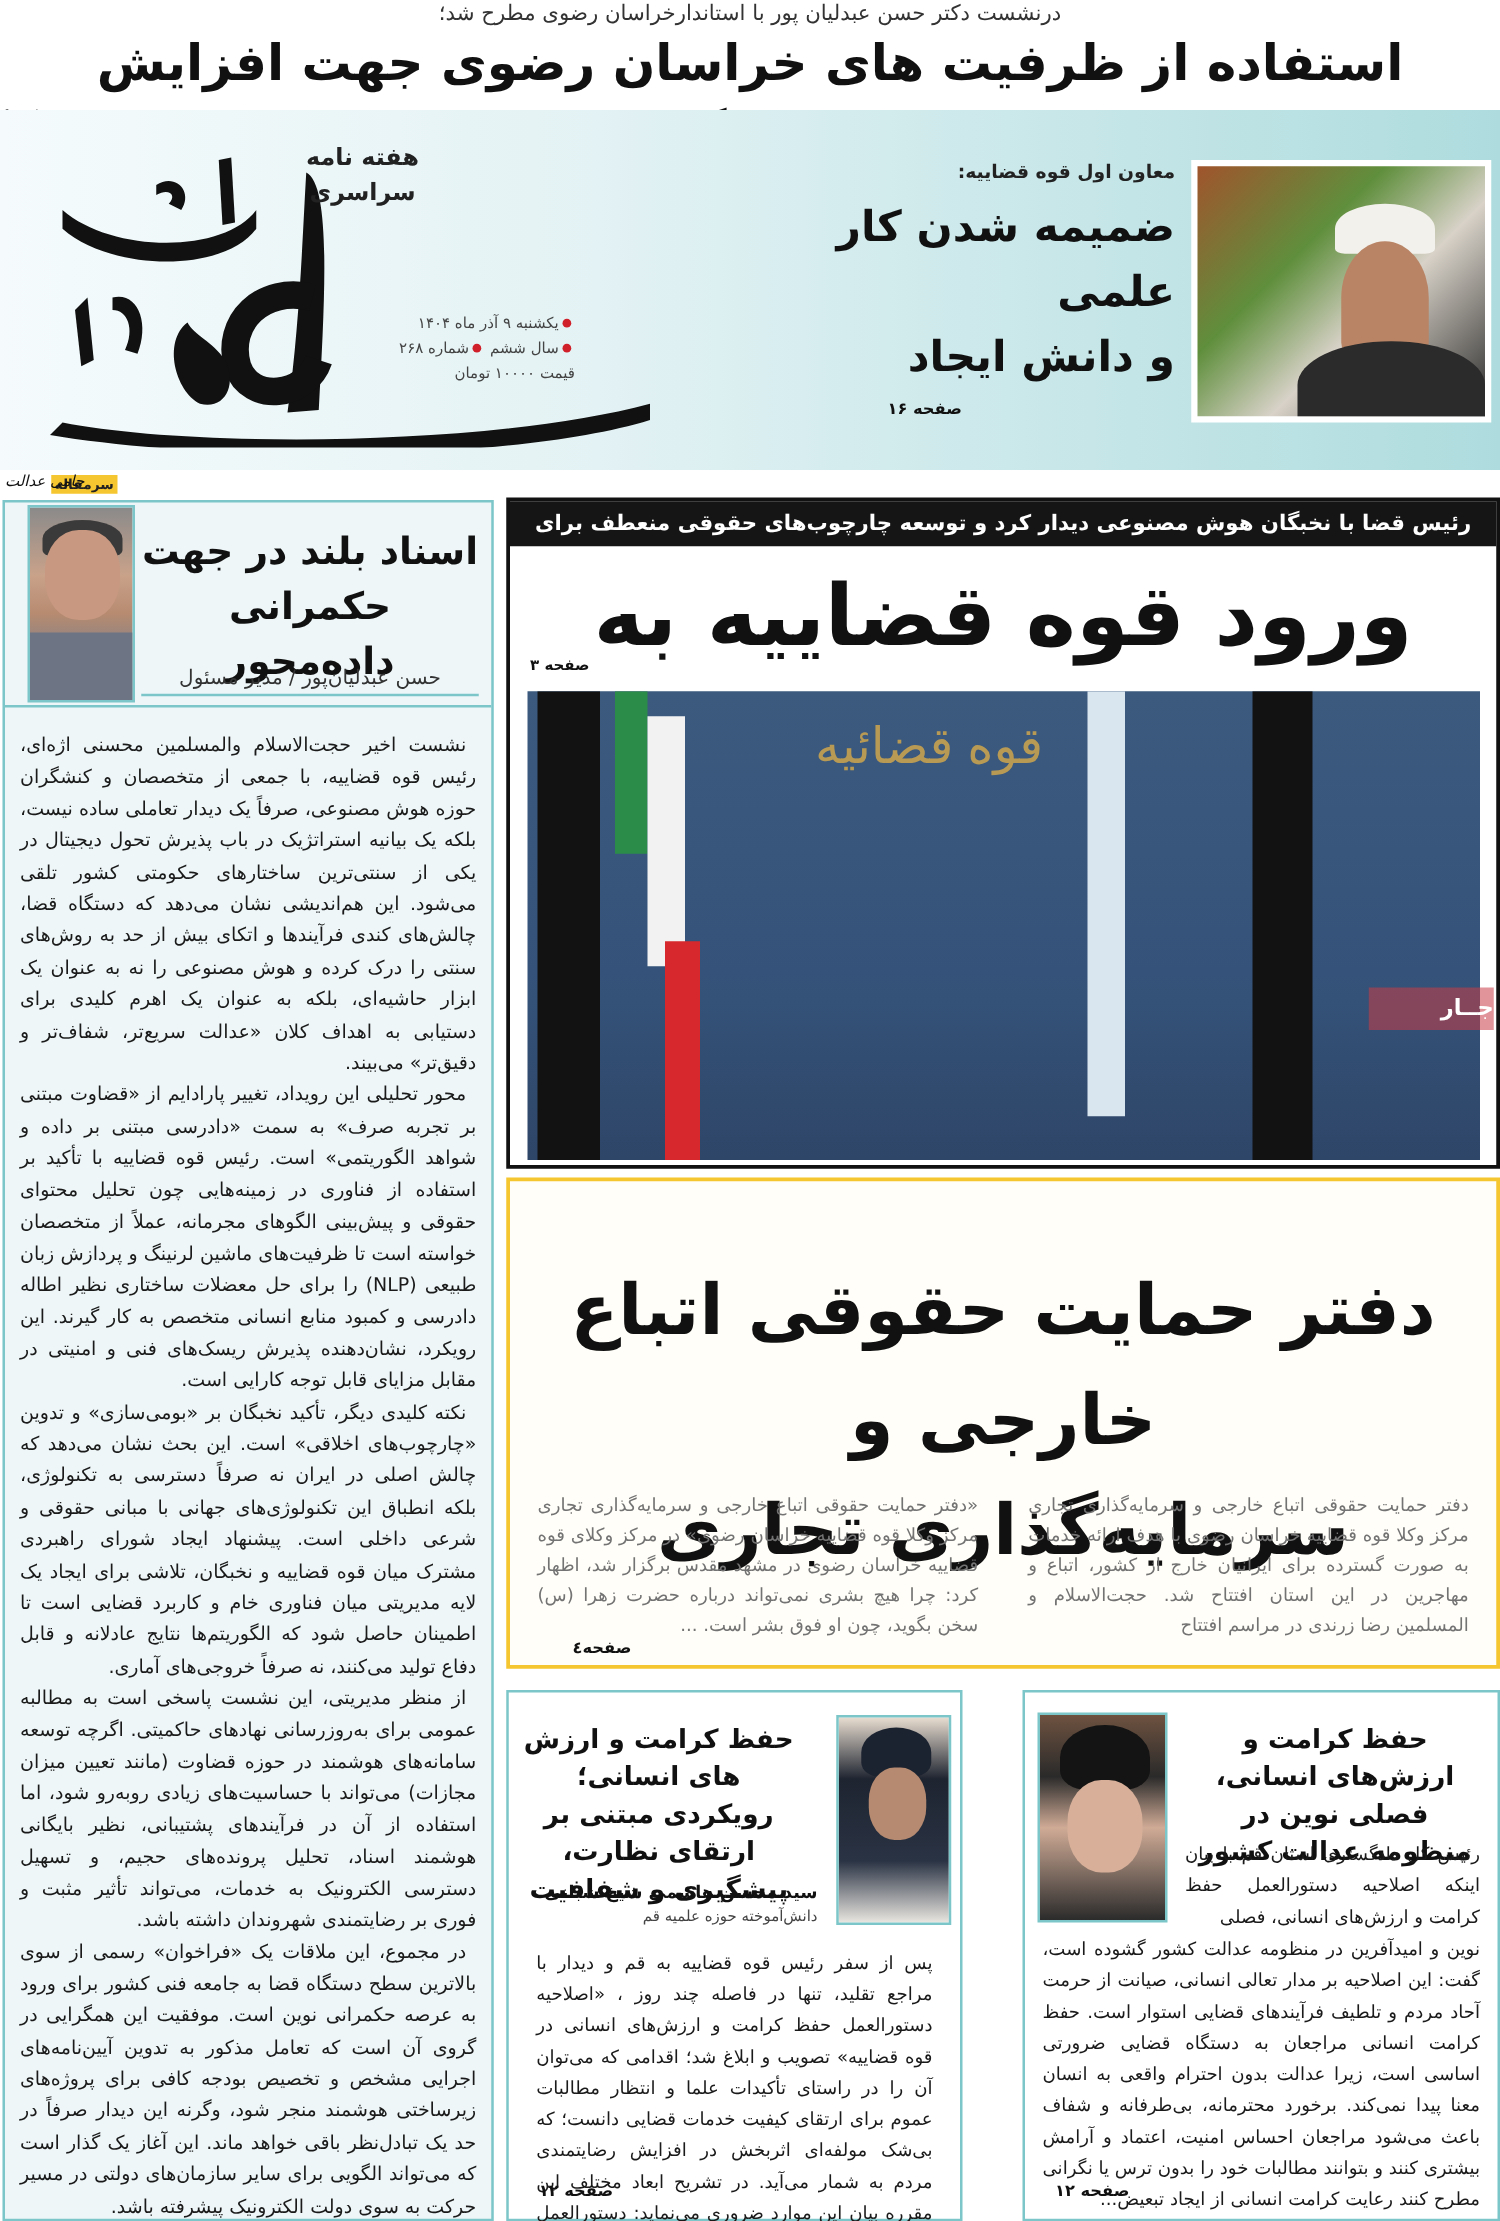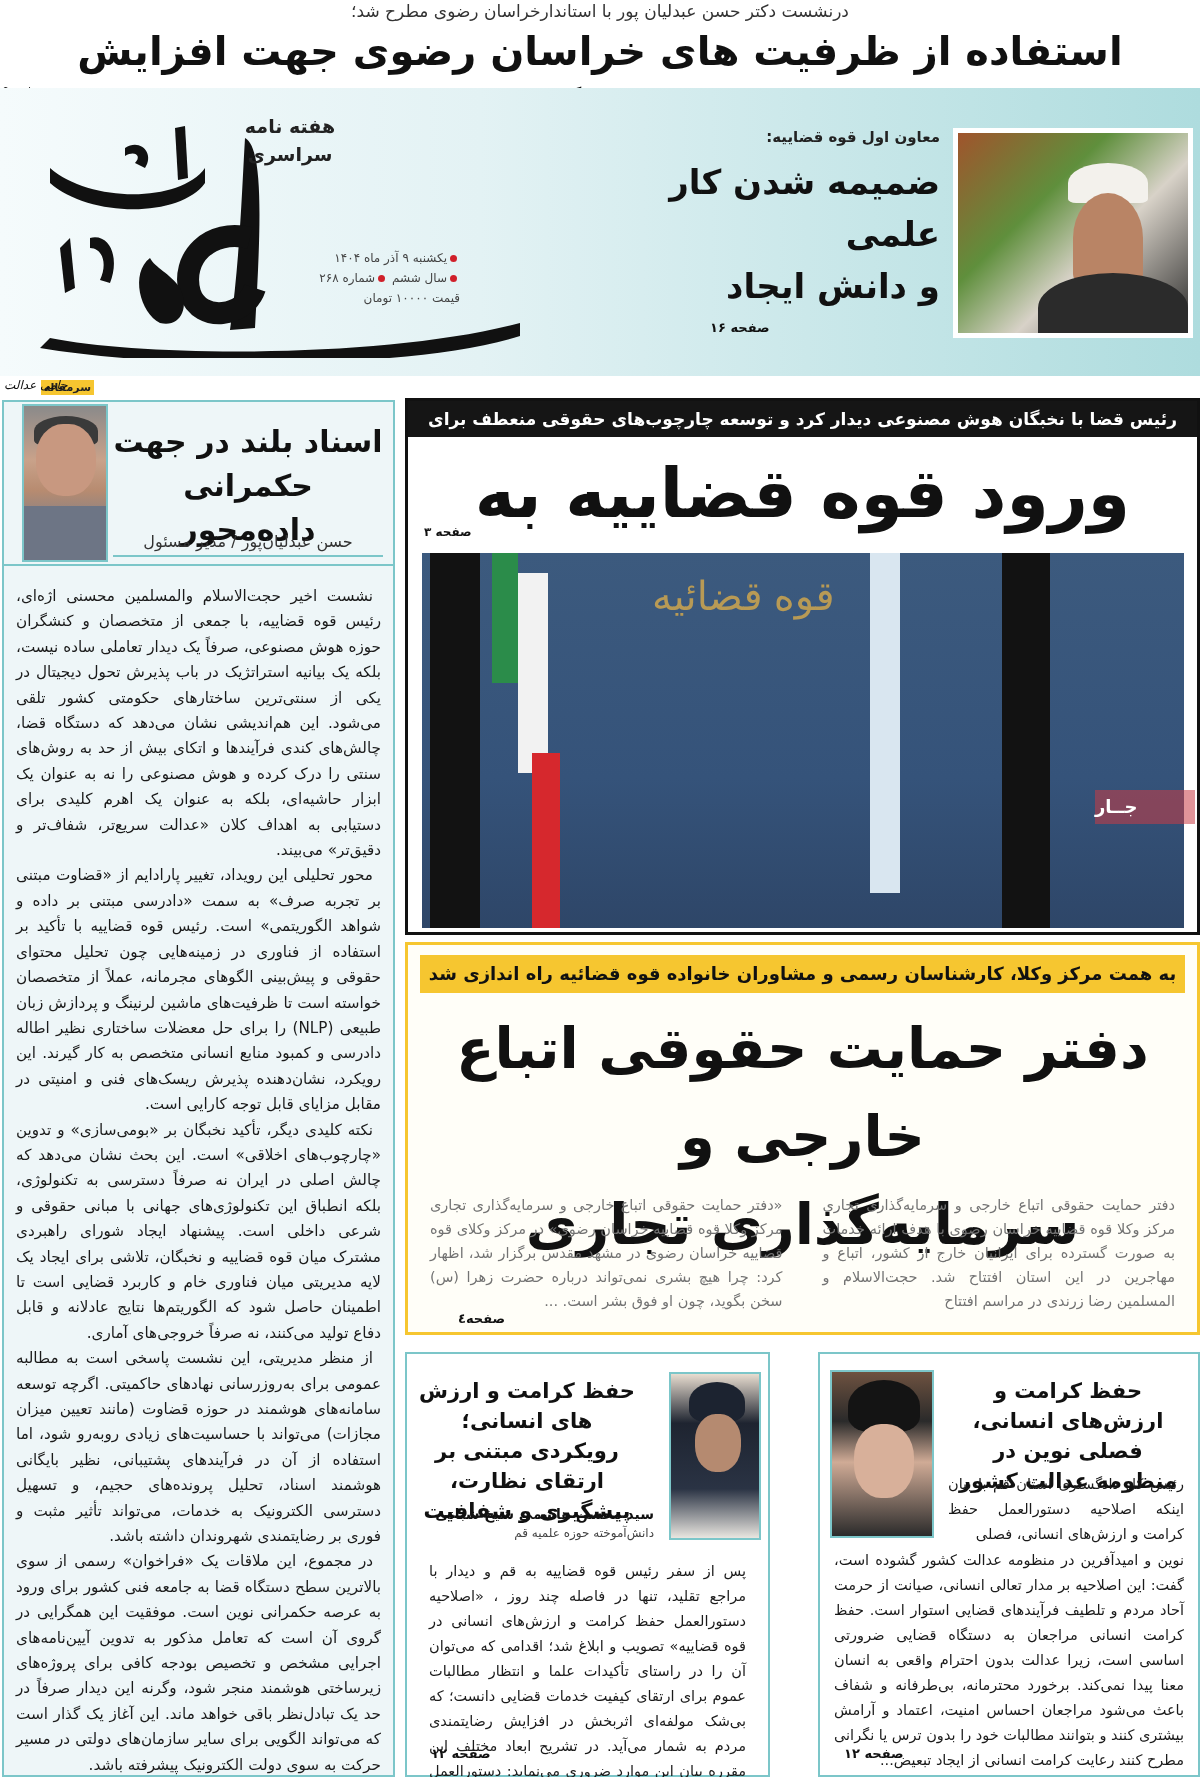--- a/index.html
+++ b/index.html
@@ -47,21 +47,21 @@
   .main-title { position: absolute; left: 0; top: 38px; width: 100%; height: 110px; text-align: center; font-size: 68px; font-weight: bold; line-height: 110px; color: #111; letter-spacing: -1px; }
   .main-page { position: absolute; left: 16px; top: 124px; font-size: 12px; font-weight: bold; }
   .main-photo { position: absolute; left: 14px; top: 152px; width: 762px; height: 375px; background: linear-gradient(180deg, #3c5a7e 0%, #35537a 60%, #2e4668 100%); overflow: hidden; }
   .banner { position: absolute; background: #121212; }
   .flag-g { position: absolute; background: #2b8c4a; }
   .flag-w { position: absolute; background: #f2f2f2; }
   .flag-r { position: absolute; background: #d6282d; }
   .flag-b { position: absolute; background: #d9e6f0; }
   .wall-text { position: absolute; left: 230px; top: 20px; font-size: 40px; color: #b89a55; font-family: Liberation Sans, sans-serif; }
   .person { position: absolute; }
-  .watermark { position: absolute; left: 1095px; top: 790px; width: 100px; height: 34px; background: rgba(200,60,70,0.55); color: #fff; font-size: 18px; font-weight: bold; text-align: left; line-height: 34px; }
+  .watermark { position: absolute; left: 1095px; top: 790px; width: 100px; height: 34px; background: rgba(200,60,70,0.55); color: #fff; font-size: 18px; font-weight: bold; text-align: right; line-height: 34px; }
 
   
   .yellow-box { left: 405px; top: 942px; width: 795px; height: 393px; border: 3px solid #f6c630; background: #fffef8; }
   .yb-kicker { position: absolute; left: 12px; right: 12px; top: 10px; height: 38px; background: #f6c630; font-size: 18px; font-weight: bold; line-height: 38px; text-align: center; }
   .yb-title { position: absolute; left: 20px; right: 20px; top: 60px; text-align: center; font-size: 56px; font-weight: bold; line-height: 88px; letter-spacing: -1px; }
   .yb-cols { position: absolute; left: 22px; right: 22px; top: 248px; display: flex; gap: 40px; }
   .yb-col { flex: 1; font-size: 14.5px; line-height: 24px; text-align: justify; text-align-last: right; color: #737373; }
   .yb-page { position: absolute; left: 50px; top: 366px; font-size: 13px; font-weight: bold; }
 
   
@@ -174,21 +174,20 @@
     </div>
     <div class="person">
       
       
     </div>
   </div>
 </div>
 <div class="watermark">جــار</div>
 
 <div class="abs yellow-box">
-  <div class="yb-kicker">به همت مرکز وکلا، کارشناسان رسمی و مشاوران خانواده قوه قضائیه راه اندازی شد</div>
   <div class="yb-title">
     <div>دفتر حمایت حقوقی اتباع خارجی و</div>
     <div>سرمایه‌گذاری تجاری</div>
   </div>
   <div class="yb-cols">
     <div class="yb-col">دفتر حمایت حقوقی اتباع خارجی و سرمایه‌گذاری تجاری مرکز وکلا قوه قضاییه خراسان رضوی با هدف ارائه خدمات به صورت گسترده برای ایرانیان خارج از کشور، اتباع و مهاجرین در این استان افتتاح شد. حجت‌الاسلام و المسلمین رضا زرندی در مراسم افتتاح</div>
     <div class="yb-col">«دفتر حمایت حقوقی اتباع خارجی و سرمایه‌گذاری تجاری مرکز وکلا قوه قضاییه خراسان رضوی» در مرکز وکلای قوه قضاییه خراسان رضوی در مشهد مقدس برگزار شد، اظهار کرد: چرا هیچ بشری نمی‌تواند درباره حضرت زهرا (س) سخن بگوید، چون او فوق بشر است. ...</div>
   </div>
   <div class="yb-page">صفحه٤</div>
 </div>

